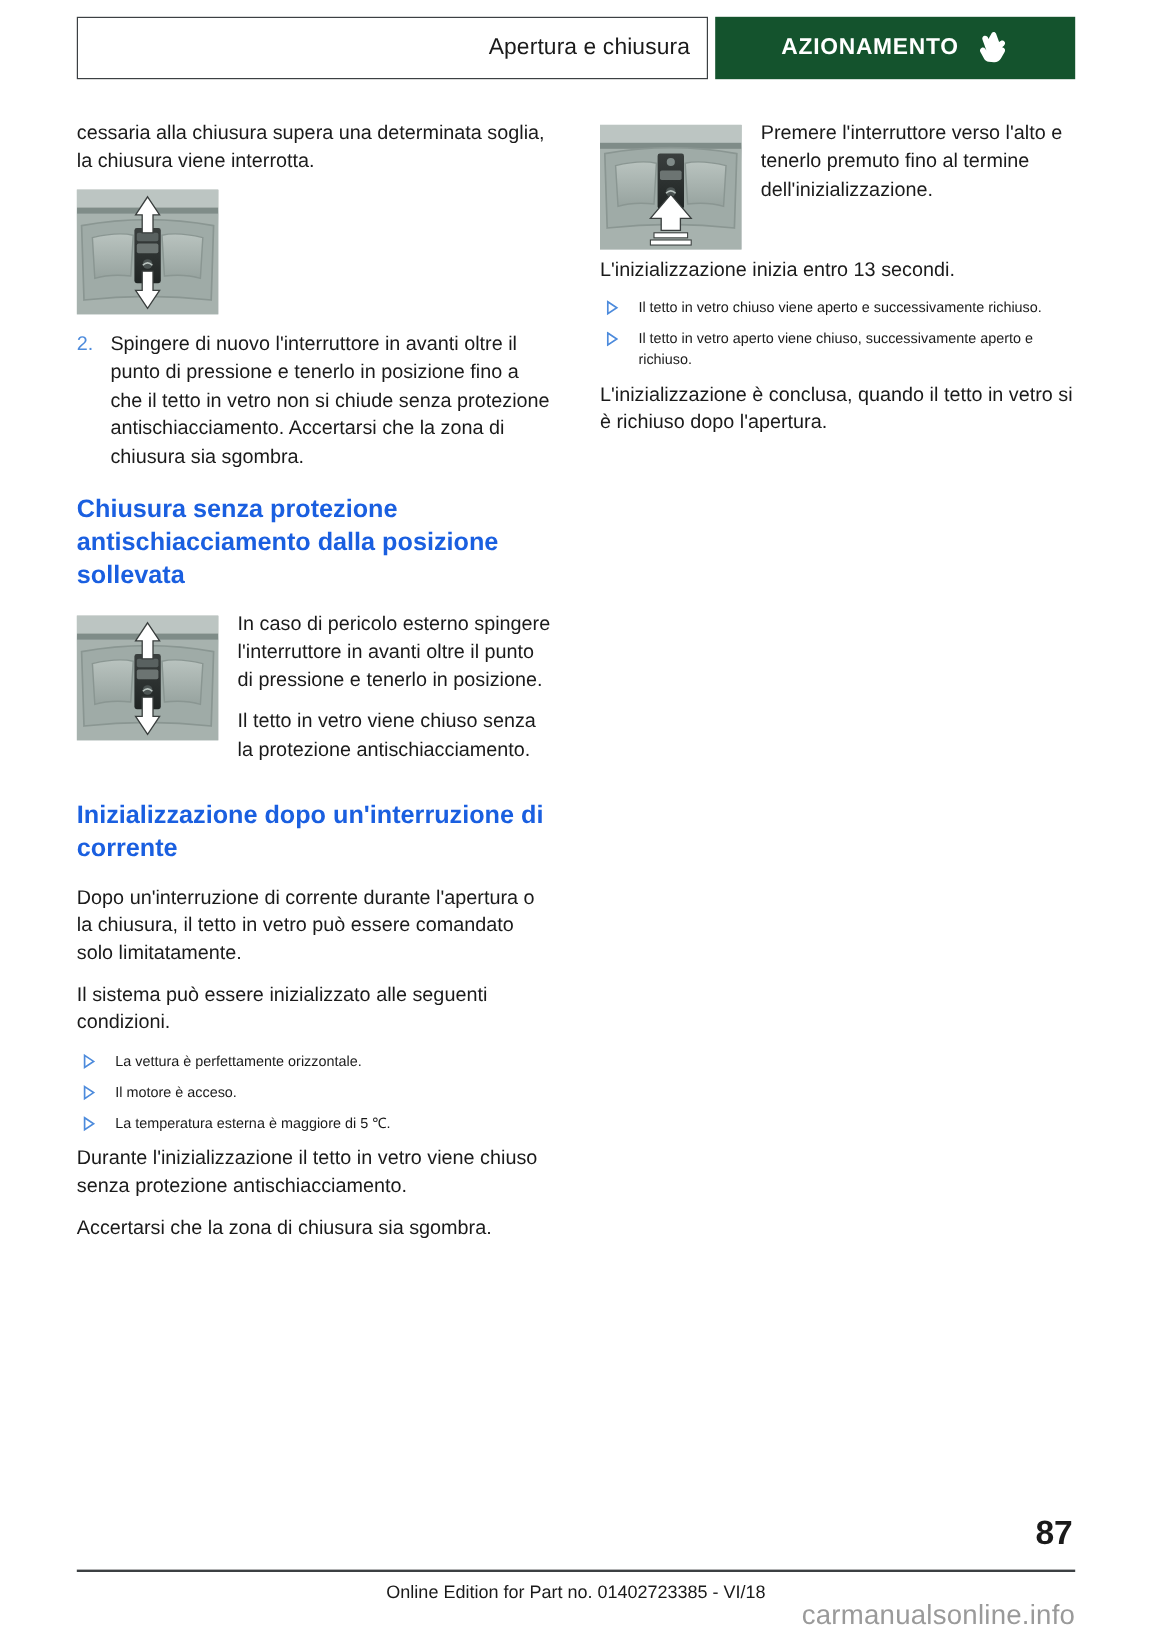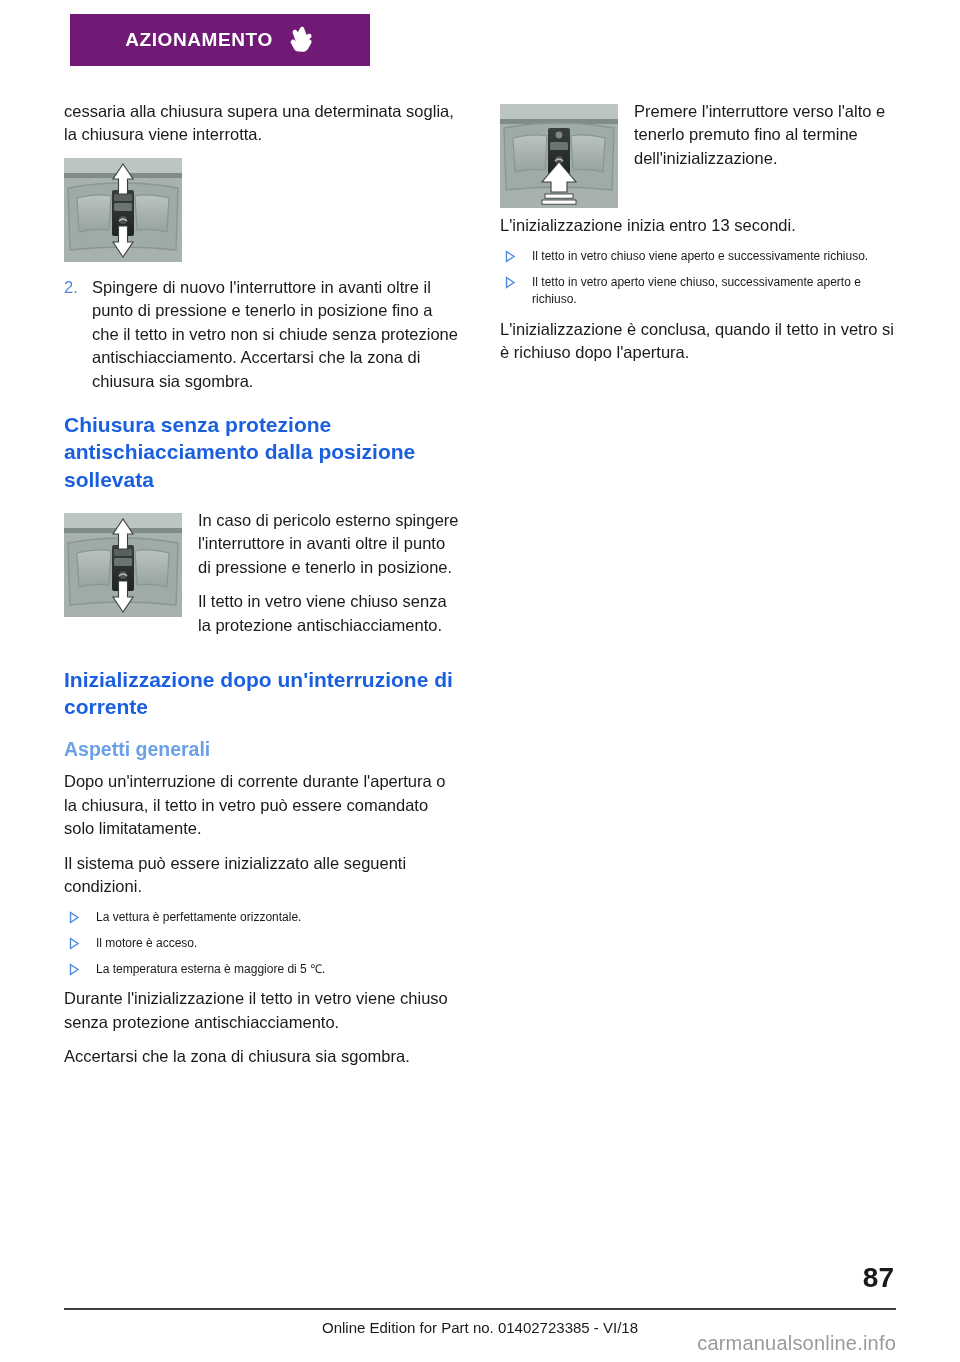--- a/index.html
+++ b/index.html
@@ -30,21 +30,21 @@
     justify-content: flex-end;
     padding-right: 14px;
   }
   .header-white span {
     font-size: 19px;
     color: #1a1a1a;
     letter-spacing: 0.1px;
   }
   .header-dark {
     flex: 0 0 300px;
-    background: #701a75;
+    background: #14532d;
     display: flex;
     align-items: center;
     justify-content: center;
     gap: 16px;
     margin-left: 6px;
   }
   .header-dark .chapter {
     font-size: 19px;
     font-weight: bold;
     color: #ffffff;
@@ -160,31 +160,34 @@
   }
   .footer-text {
     margin-top: 9px;
     text-align: center;
     font-size: 15px;
     color: #1a1a1a;
   }
   .watermark {
     position: absolute;
     right: 0; top: 24px;
-    font-size: 20px;
+    font-size: 23px;
     color: #9a9a9a;
     letter-spacing: 0.2px;
     white-space: nowrap;
   }
   .clearfix::after { content: ""; display: table; clear: both; }
 </style>
 </head>
 <body>
 
 <div class="header">
+  <div class="header-white">
+    <span>Apertura e chiusura</span>
+  </div>
   <div class="header-dark">
     <span class="chapter">AZIONAMENTO</span>
     <span>
       <svg class="hand-icon" viewBox="0 0 26 28" aria-hidden="true">
         <path fill="#ffffff" d="M11.6 1.2c1.2-1 2.9-.6 3.4.8l2.6 7.1 1.3-.9c1.2-.8 2.8-.4 3.4.9.5 1.1.2 2.3-.7 3l-1.5 1.2 1.1.5c1.3.6 1.8 2.1 1.1 3.3l-3.2 5.6c-1.2 2.1-3.5 3.3-5.9 3.1l-4.3-.4c-1.6-.2-3-1.1-3.8-2.5L2 17.3c-.7-1.2-.3-2.7.9-3.4 1.1-.6 2.4-.3 3.1.7l1 1.4-3.3-9c-.5-1.4.3-2.9 1.7-3.2 1.2-.3 2.4.4 2.9 1.5l.4 1.1L11.6 1.2z"></path>
       </svg>
     </span>
   </div>
 </div>
 
@@ -248,21 +251,20 @@
           <path d="M59 6 L69 21 L63.5 21 L63.5 36 L54.5 36 L54.5 21 L49 21 Z" fill="#ffffff" stroke="#3a3f3e" stroke-width="1.1"></path>
           <path d="M59 99 L49 84 L54.5 84 L54.5 68 L63.5 68 L63.5 84 L69 84 Z" fill="#ffffff" stroke="#3a3f3e" stroke-width="1.1"></path>
         </svg>
       </div>
       <p class="body">In caso di pericolo esterno spingere l'interruttore in avanti oltre il punto di pressione e tenerlo in posizione.</p>
       <p class="body">Il tetto in vetro viene chiuso senza la protezione antischiacciamento.</p>
     </div>
 
     <h1 class="h-main">Inizializzazione dopo un'interruzione di corrente</h1>
 
-    <h2 class="h-sub">Aspetti generali</h2>
 
     <p class="body">Dopo un'interruzione di corrente durante l'apertura o la chiusura, il tetto in vetro può essere comandato solo limitatamente.</p>
     <p class="body">Il sistema può essere inizializzato alle seguenti condizioni.</p>
 
     <div class="tri-item">
       <span class="tri">
         <svg width="11" height="13" viewBox="0 0 11 13">
             <path d="M1.5 1.5 L9 6.5 L1.5 11.5 Z" fill="none" stroke="#4d8bdc" stroke-width="1.4"></path>
           </svg>
       </span>

